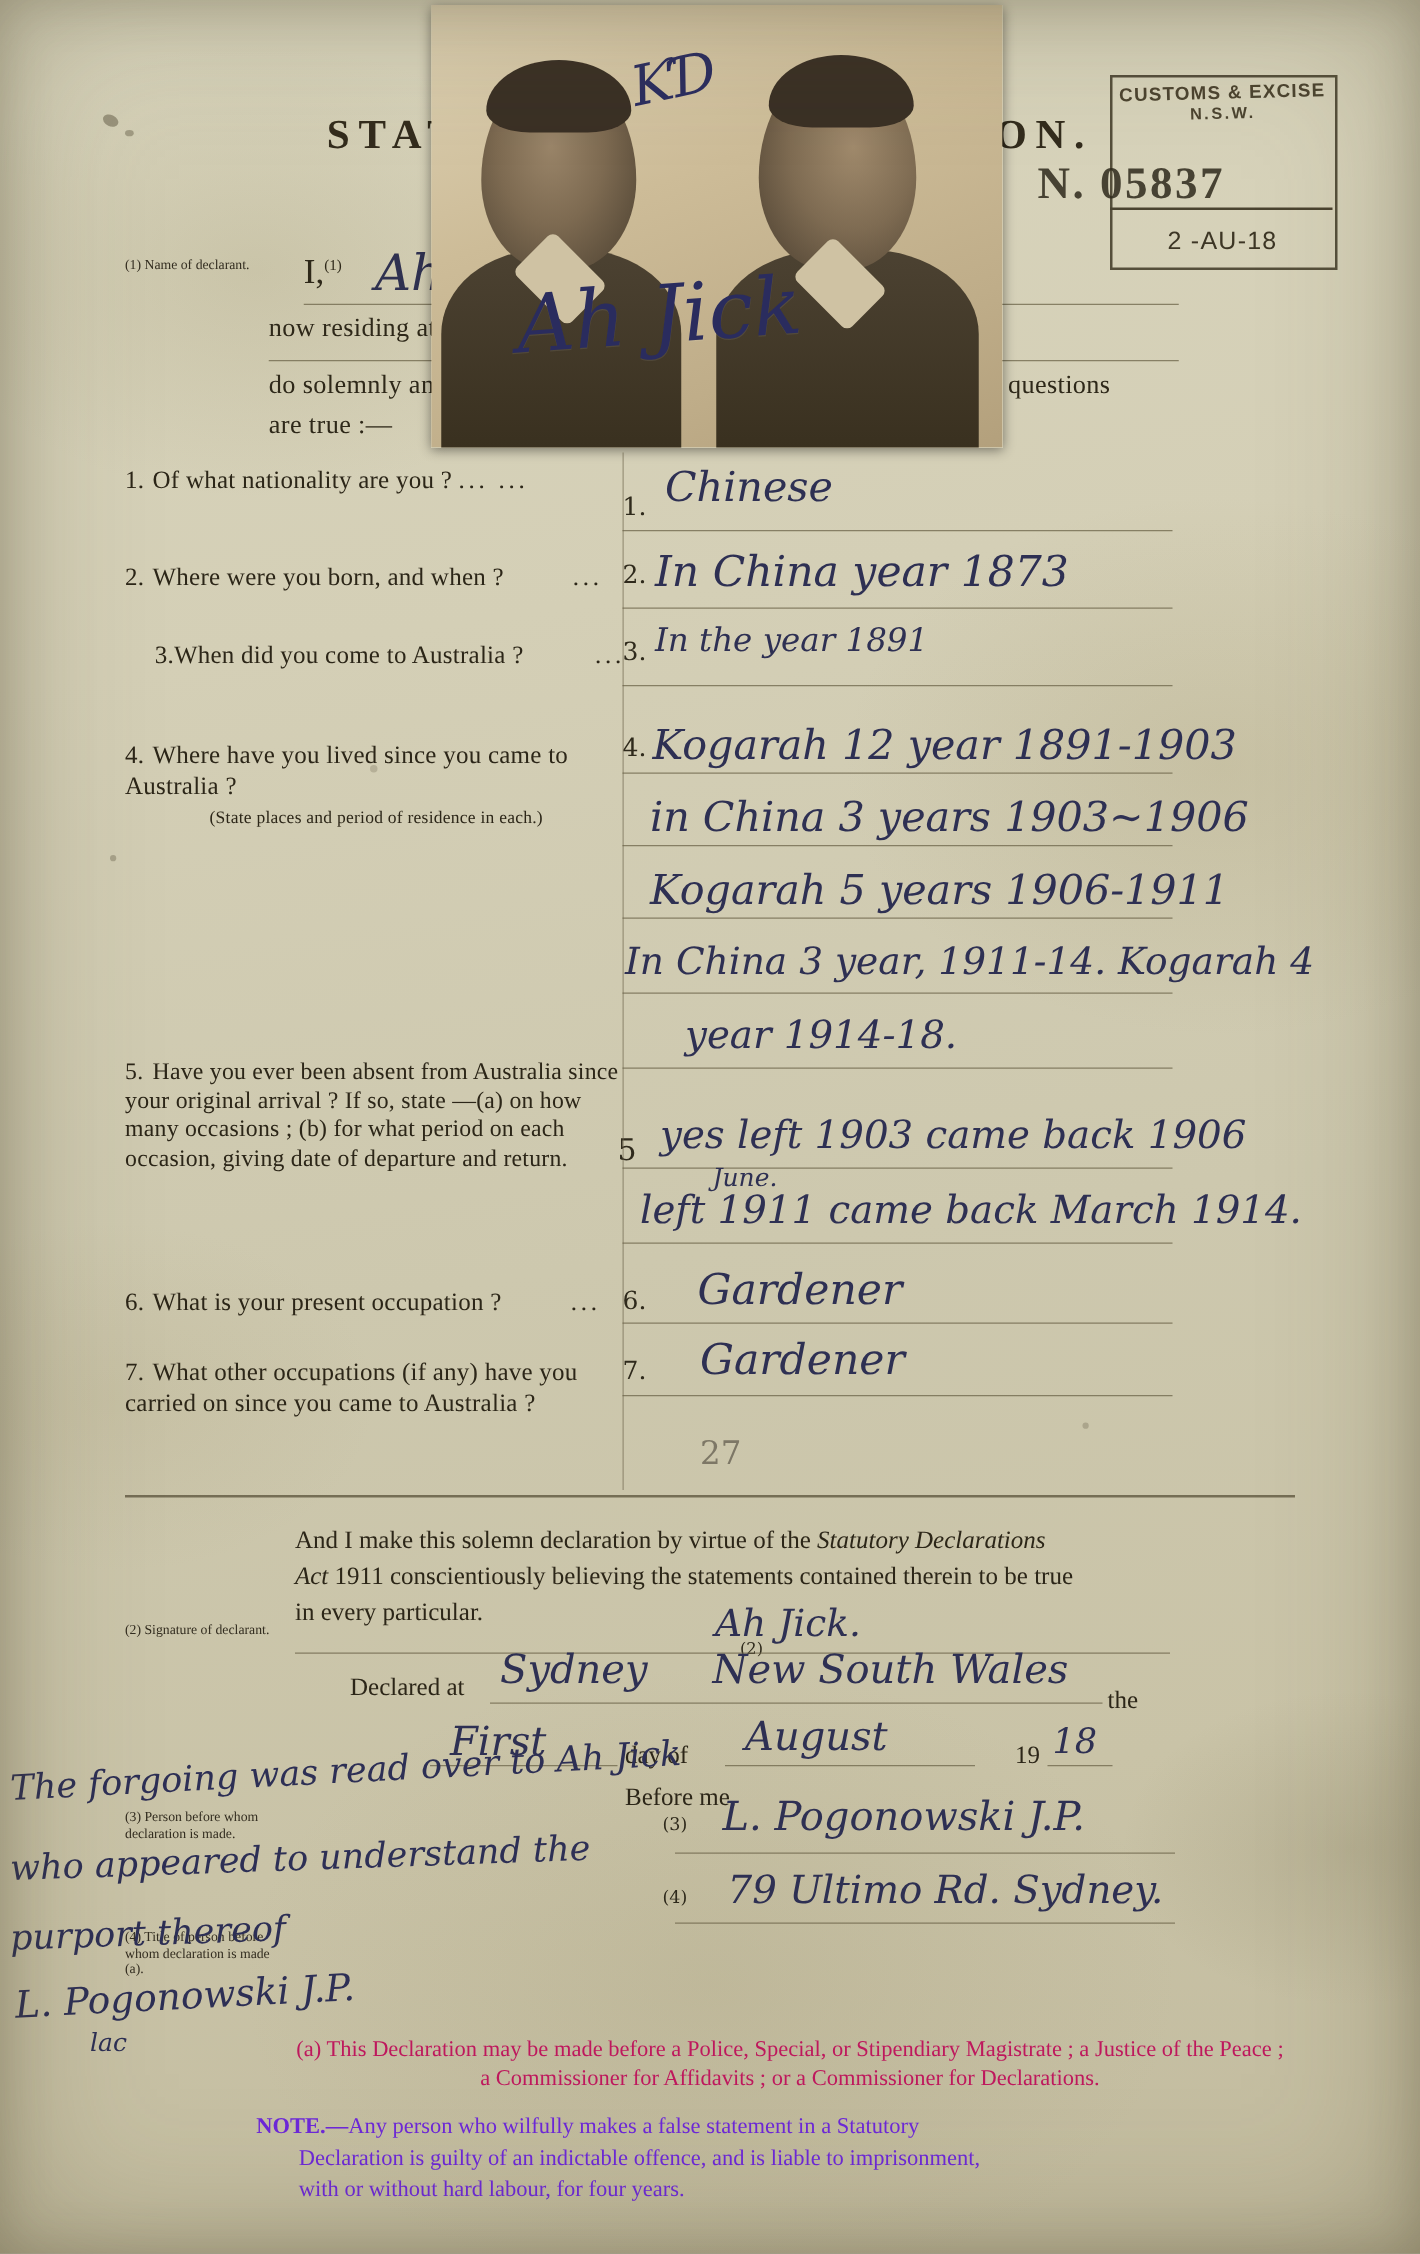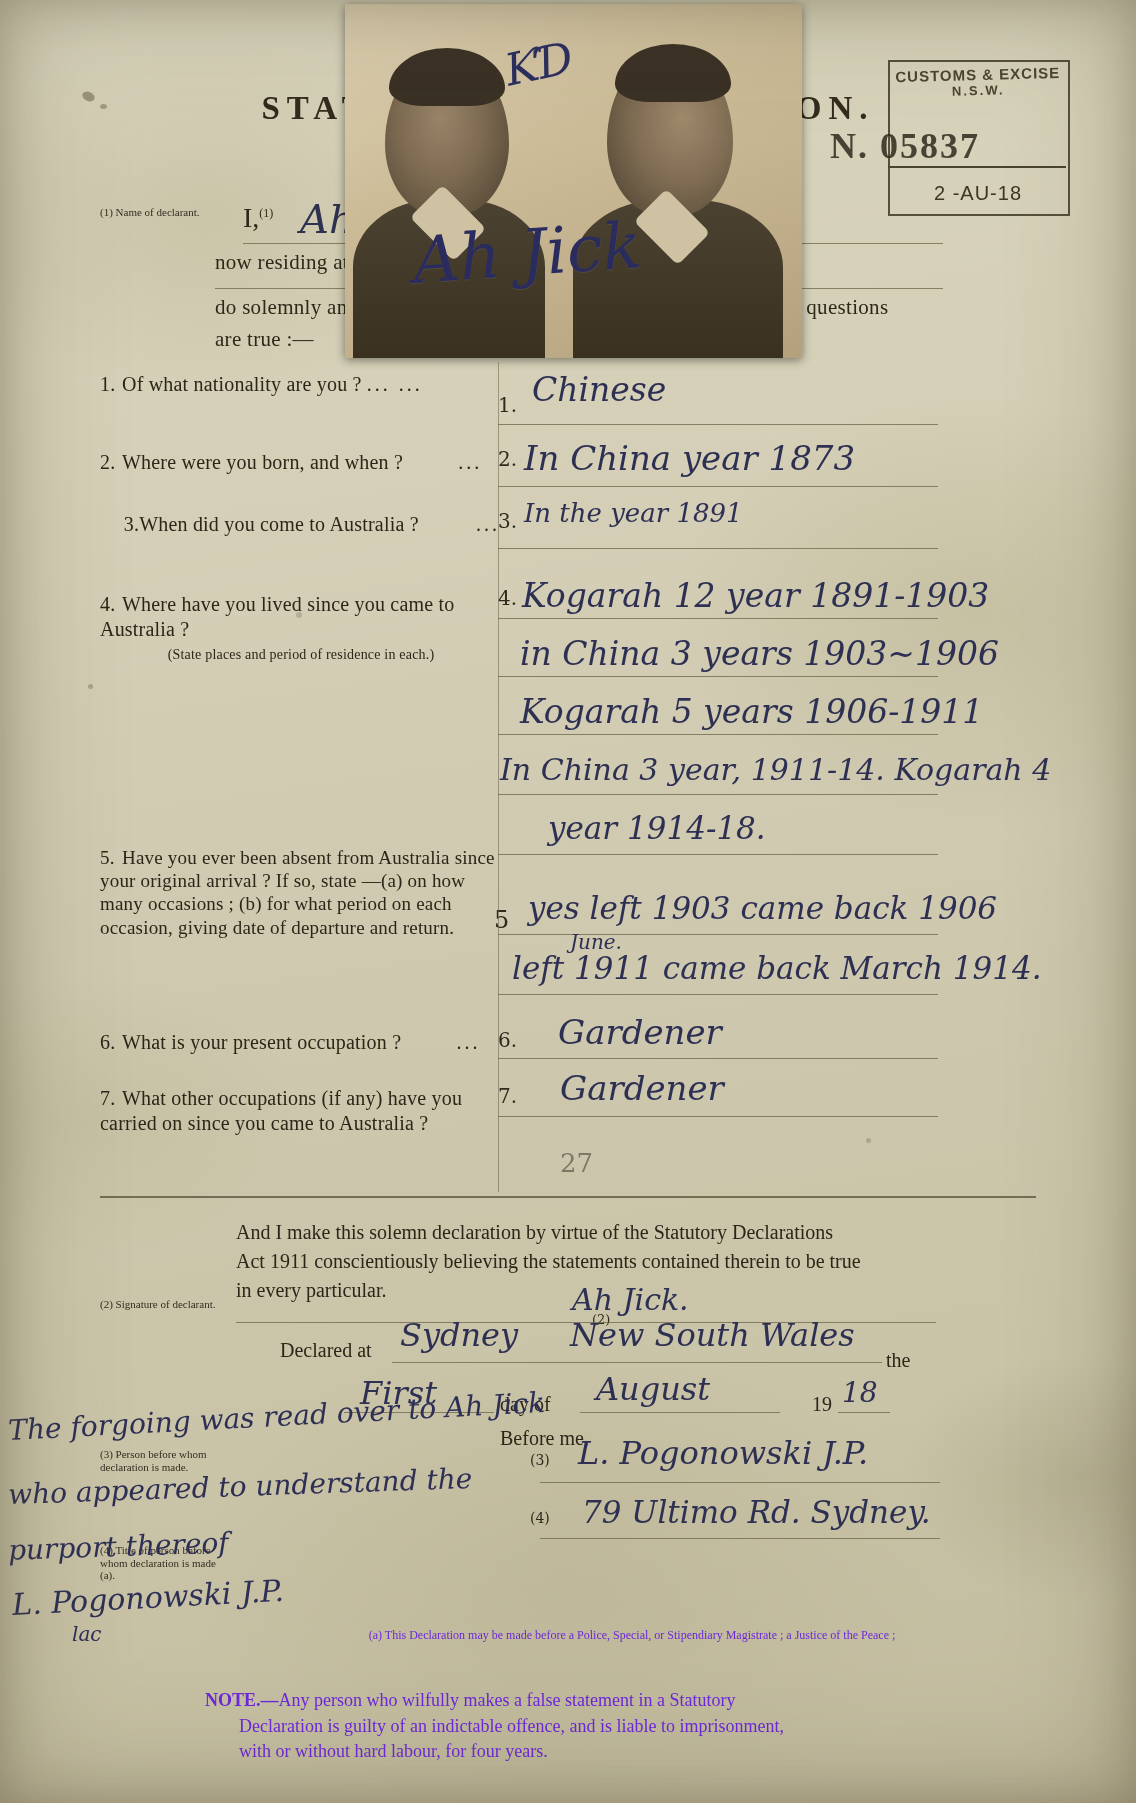--- a/index.html
+++ b/index.html
@@ -254,32 +254,32 @@
     width: 1px; background: #6b6349; opacity: .55;
   }
 
   
   .btm {
     position: absolute;
     font-size: 20px;
     line-height: 1.45;
     color: #2c2618;
   }
-  .btm .it { }
+  .btm .it { font-style: italic; }
   .note {
     position: absolute;
     font-size: 18px;
     line-height: 1.42;
     color: #6d28d9;
   }
   .footnote {
     position: absolute;
-    font-size: 12px;
+    font-size: 18px;
     line-height: 1.3;
-    color: #6d28d9;
+    color: #be185d;
     text-align: center;
   }
   .margin-hand {
     position: absolute;
     font-family: "DejaVu Serif", serif;
     font-style: italic;
     color: #2d2f55;
     white-space: nowrap;
   }
   .pencil {
@@ -451,20 +451,21 @@
   <div class="rule" style="left:540px;top:1538px;width:400px;"></div>
 
   <div class="margin-hand" style="left:8px;top:1400px;font-size:28px;transform:rotate(-3deg);">The forgoing was read over to Ah Jick</div>
   <div class="margin-hand" style="left:8px;top:1470px;font-size:28px;transform:rotate(-2deg);">who appeared to understand the</div>
   <div class="margin-hand" style="left:8px;top:1530px;font-size:28px;transform:rotate(-2deg);">purport thereof</div>
   <div class="margin-hand" style="left:12px;top:1580px;font-size:30px;transform:rotate(-3deg);">L. Pogonowski J.P.</div>
   <div class="margin-hand" style="left:72px;top:1622px;font-size:20px;">lac</div>
 
   <div class="footnote" style="left:228px;top:1628px;width:808px;">
     <div>(a) This Declaration may be made before a Police, Special, or Stipendiary Magistrate ; a Justice of the Peace ;</div>
+    <div>a Commissioner for Affidavits ; or a Commissioner for Declarations.</div>
   </div>
 
   <div class="note" style="left:205px;top:1688px;width:740px;">
     <span style="font-weight:bold;">NOTE.—</span><span>Any person who wilfully makes a false statement in a Statutory</span>
     <div style="margin-left:34px;">Declaration is guilty of an indictable offence, and is liable to imprisonment,</div>
     <div style="margin-left:34px;">with or without hard labour, for four years.</div>
   </div>
 
   <div class="vignette"></div>
 </div>

